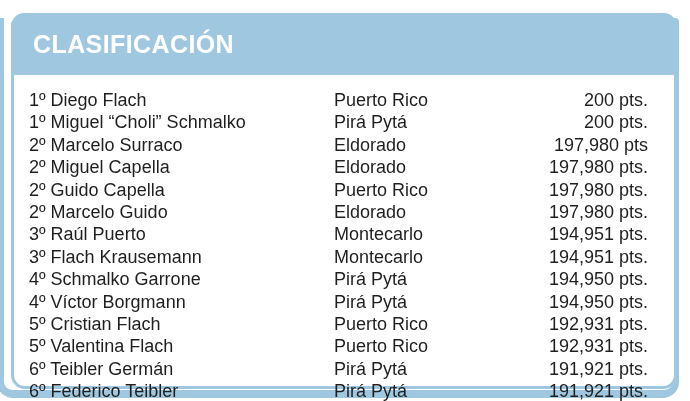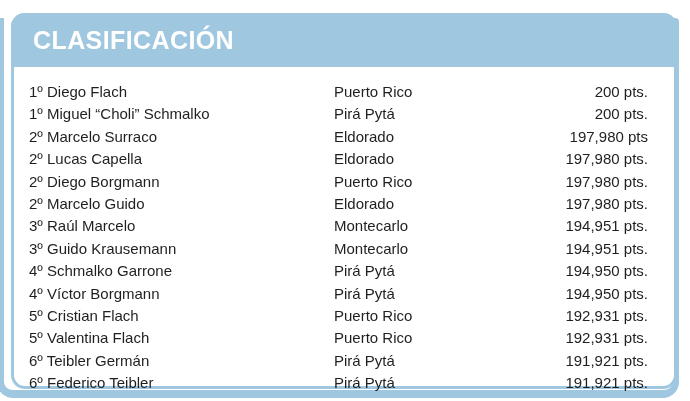--- a/index.html
+++ b/index.html
@@ -34,41 +34,41 @@
     top: 13px;
     width: 666px;
     height: 376px;
     box-sizing: border-box;
     background: #ffffff;
     border: 3px solid var(--accent);
     border-radius: 14px;
   }
   .header-bar {
     margin: -3px -3px 0 -3px;
-    height: 54px;
+    height: 62px;
     background: var(--accent);
     border-radius: 14px 14px 0 0;
     display: flex;
     align-items: center;
     padding-left: 22px;
     box-sizing: border-box;
   }
   .header-title {
     color: #ffffff;
     font-size: 25px;
     font-weight: bold;
     letter-spacing: 0.4px;
   }
   .rows {
     padding: 14px 26px 0 15px;
   }
   .row {
     display: grid;
     grid-template-columns: 305px 1fr auto;
-    font-size: 15px;
+    font-size: 18px;
     line-height: 22.4px;
     white-space: nowrap;
   }
   .cell.points {
     text-align: right;
   }
 </style>
 </head>
 <body style="color: rgb(31, 31, 31);">
 
@@ -88,41 +88,41 @@
         <span class="cell name">1º Miguel “Choli” Schmalko</span>
         <span class="cell team">Pirá Pytá</span>
         <span class="cell points">200 pts.</span>
       </div>
       <div class="row">
         <span class="cell name">2º Marcelo Surraco</span>
         <span class="cell team">Eldorado</span>
         <span class="cell points">197,980 pts</span>
       </div>
       <div class="row">
-        <span class="cell name">2º Lucas Capella</span>
+        <span class="cell name">2º Miguel Capella</span>
         <span class="cell team">Eldorado</span>
         <span class="cell points">197,980 pts.</span>
       </div>
       <div class="row">
-        <span class="cell name">2º Diego Borgmann</span>
+        <span class="cell name">2º Guido Capella</span>
         <span class="cell team">Puerto Rico</span>
         <span class="cell points">197,980 pts.</span>
       </div>
       <div class="row">
         <span class="cell name">2º Marcelo Guido</span>
         <span class="cell team">Eldorado</span>
         <span class="cell points">197,980 pts.</span>
       </div>
       <div class="row">
-        <span class="cell name">3º Raúl Marcelo</span>
+        <span class="cell name">3º Raúl Puerto</span>
         <span class="cell team">Montecarlo</span>
         <span class="cell points">194,951 pts.</span>
       </div>
       <div class="row">
-        <span class="cell name">3º Guido Krausemann</span>
+        <span class="cell name">3º Flach Krausemann</span>
         <span class="cell team">Montecarlo</span>
         <span class="cell points">194,951 pts.</span>
       </div>
       <div class="row">
         <span class="cell name">4º Schmalko Garrone</span>
         <span class="cell team">Pirá Pytá</span>
         <span class="cell points">194,950 pts.</span>
       </div>
       <div class="row">
         <span class="cell name">4º Víctor Borgmann</span>

